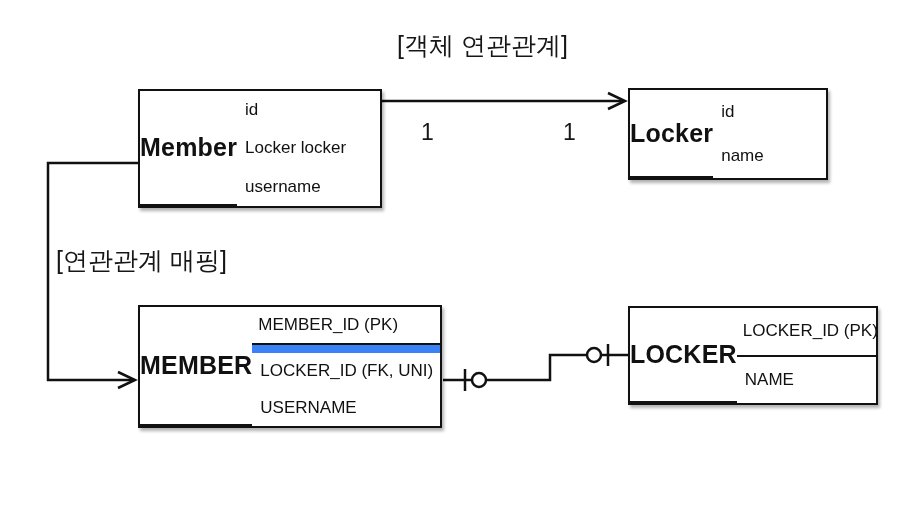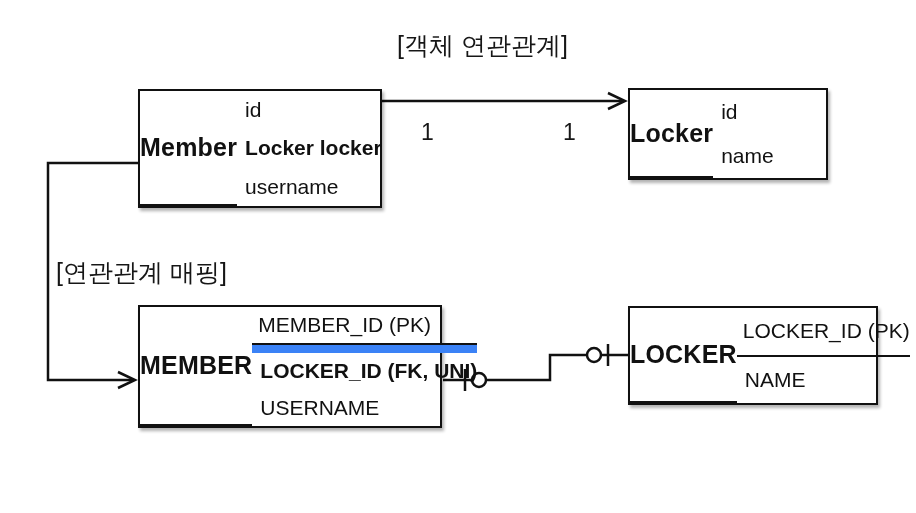--- a/index.html
+++ b/index.html
@@ -56,24 +56,24 @@
     flex: 1 1 auto;
     display: flex;
     flex-direction: column;
   }
   .row {
     flex: 1 1 auto;
     box-sizing: border-box;
     display: flex;
     align-items: center;
     padding-left: 8px;
-    font-size: 21px;
+    font-size: 17px;
     white-space: nowrap;
   }
-  .row.bold { font-weight: bold; }
+  .row.bold { font-weight: normal; }
   .row.sep-bottom { border-bottom: 2px solid #111111; padding-left: 6px; }
   .row.sep-top { border-top: 8px solid #3b82f6; }
   .diagram-title {
     position: absolute;
     font-size: 25px;
     white-space: nowrap;
     color: #161616;
   }
   .cardinality {
     position: absolute;
@@ -101,21 +101,21 @@
     <g>
       <polyline points="443,380 550,380 550,355 628,355"></polyline>
       <line x1="465" y1="369" x2="465" y2="391"></line>
       <circle cx="479" cy="380" r="7"></circle>
       <circle cx="594" cy="355" r="7"></circle>
       <line x1="608" y1="344" x2="608" y2="366"></line>
     </g>
   </svg>
 
   <div class="diagram-title" style="left:397px; top:29px;">[객체 연관관계]</div>
-  <div class="diagram-title" style="left:56px; top:256px;">[연관관계 매핑]</div>
+  <div class="diagram-title" style="left:56px; top:244px;">[연관관계 매핑]</div>
 
   <div class="cardinality" style="left:421px; top:119px;">1</div>
   <div class="cardinality" style="left:563px; top:119px;">1</div>
 
   <div class="box" style="left:138px; top:89px; width:244px; height:119px;">
     <div class="box-header">Member</div>
     <div class="box-body">
       <div class="row">id</div>
       <div class="row bold">Locker locker</div>
       <div class="row">username</div>

